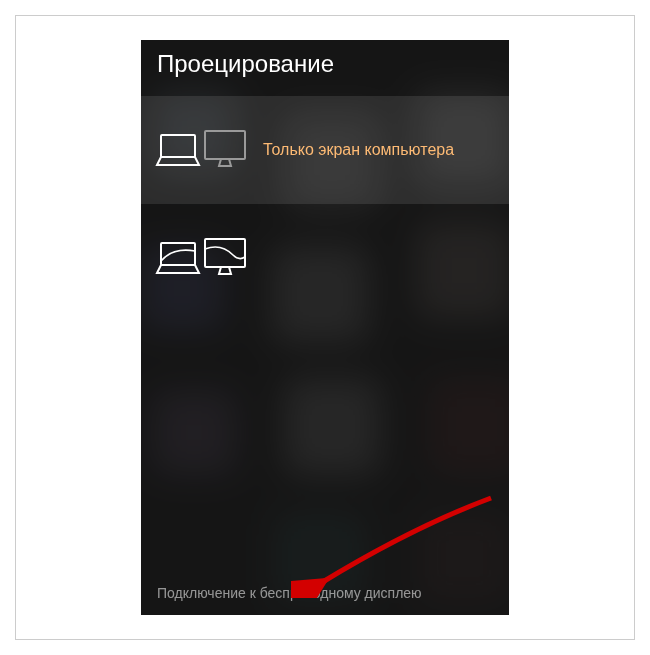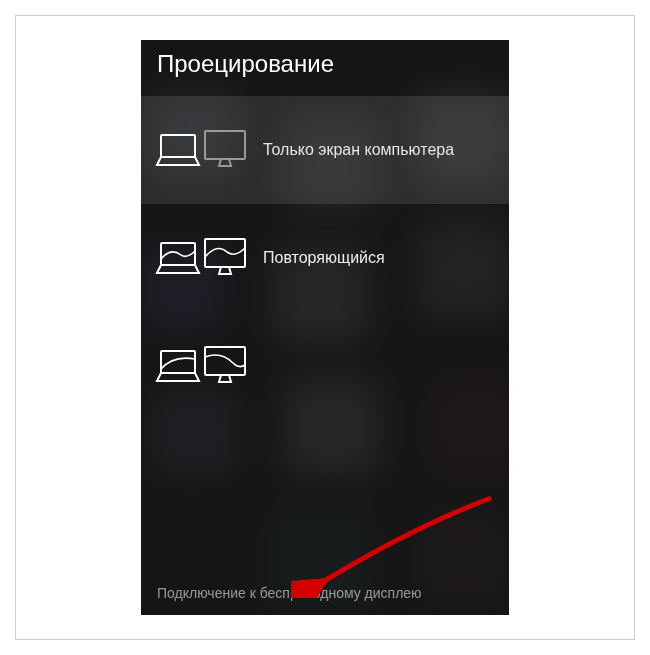--- a/index.html
+++ b/index.html
@@ -69,21 +69,21 @@
     gap: 14px;
     cursor: pointer;
     min-height: 108px;
   }
   .option.selected {
     background: rgba(255,255,255,0.10);
   }
 
   .option-label {
     font-size: 16px;
-    color: #e5e5e5;
+    color: #fdba74;
     line-height: 1.3;
     flex: 1;
   }
   .option:not(.selected) .option-label { color: rgba(255,255,255,0.92); }
 
   .icon-wrap {
     width: 94px;
     height: 52px;
     display: flex;
     align-items: center;
@@ -141,39 +141,20 @@
                 <g stroke="#9a9a9a" fill="none" stroke-width="2">
 
                   <rect x="50" y="4" width="40" height="28" rx="1"></rect>
                   <path d="M66 32 L74 32 L76 39 L64 39 Z"></path>
                 </g>
               </svg>
             </span>
             <span class="option-label">Только экран компьютера</span>
           </div>
 
-          <div class="option">
-            <span class="icon-wrap">
-              <svg width="94" height="46" viewBox="0 0 94 46">
-                <g stroke="#ffffff" fill="none" stroke-width="2">
-                  <rect x="6" y="8" width="34" height="22" rx="1"></rect>
-                  <path d="M2 38 L6 30 L40 30 L44 38 Z"></path>
-
-                  <path d="M6 24 Q 16 12 26 20 Q 32 24 40 16" stroke-width="1.6"></path>
-                </g>
-                <g stroke="#ffffff" fill="none" stroke-width="2">
-                  <rect x="50" y="4" width="40" height="28" rx="1"></rect>
-                  <path d="M66 32 L74 32 L76 39 L64 39 Z"></path>
-
-                  <path d="M50 22 Q 62 8 72 17 Q 80 23 90 13" stroke-width="1.6"></path>
-                </g>
-              </svg>
-            </span>
-            <span class="option-label">Повторяющийся</span>
-          </div>
 
           <div class="option">
             <span class="icon-wrap">
               <svg width="94" height="46" viewBox="0 0 94 46">
                 <g stroke="#ffffff" fill="none" stroke-width="2">
                   <rect x="6" y="8" width="34" height="22" rx="1"></rect>
                   <path d="M2 38 L6 30 L40 30 L44 38 Z"></path>
 
                   <path d="M6 26 Q 18 12 40 16" stroke-width="1.6"></path>
                 </g>

